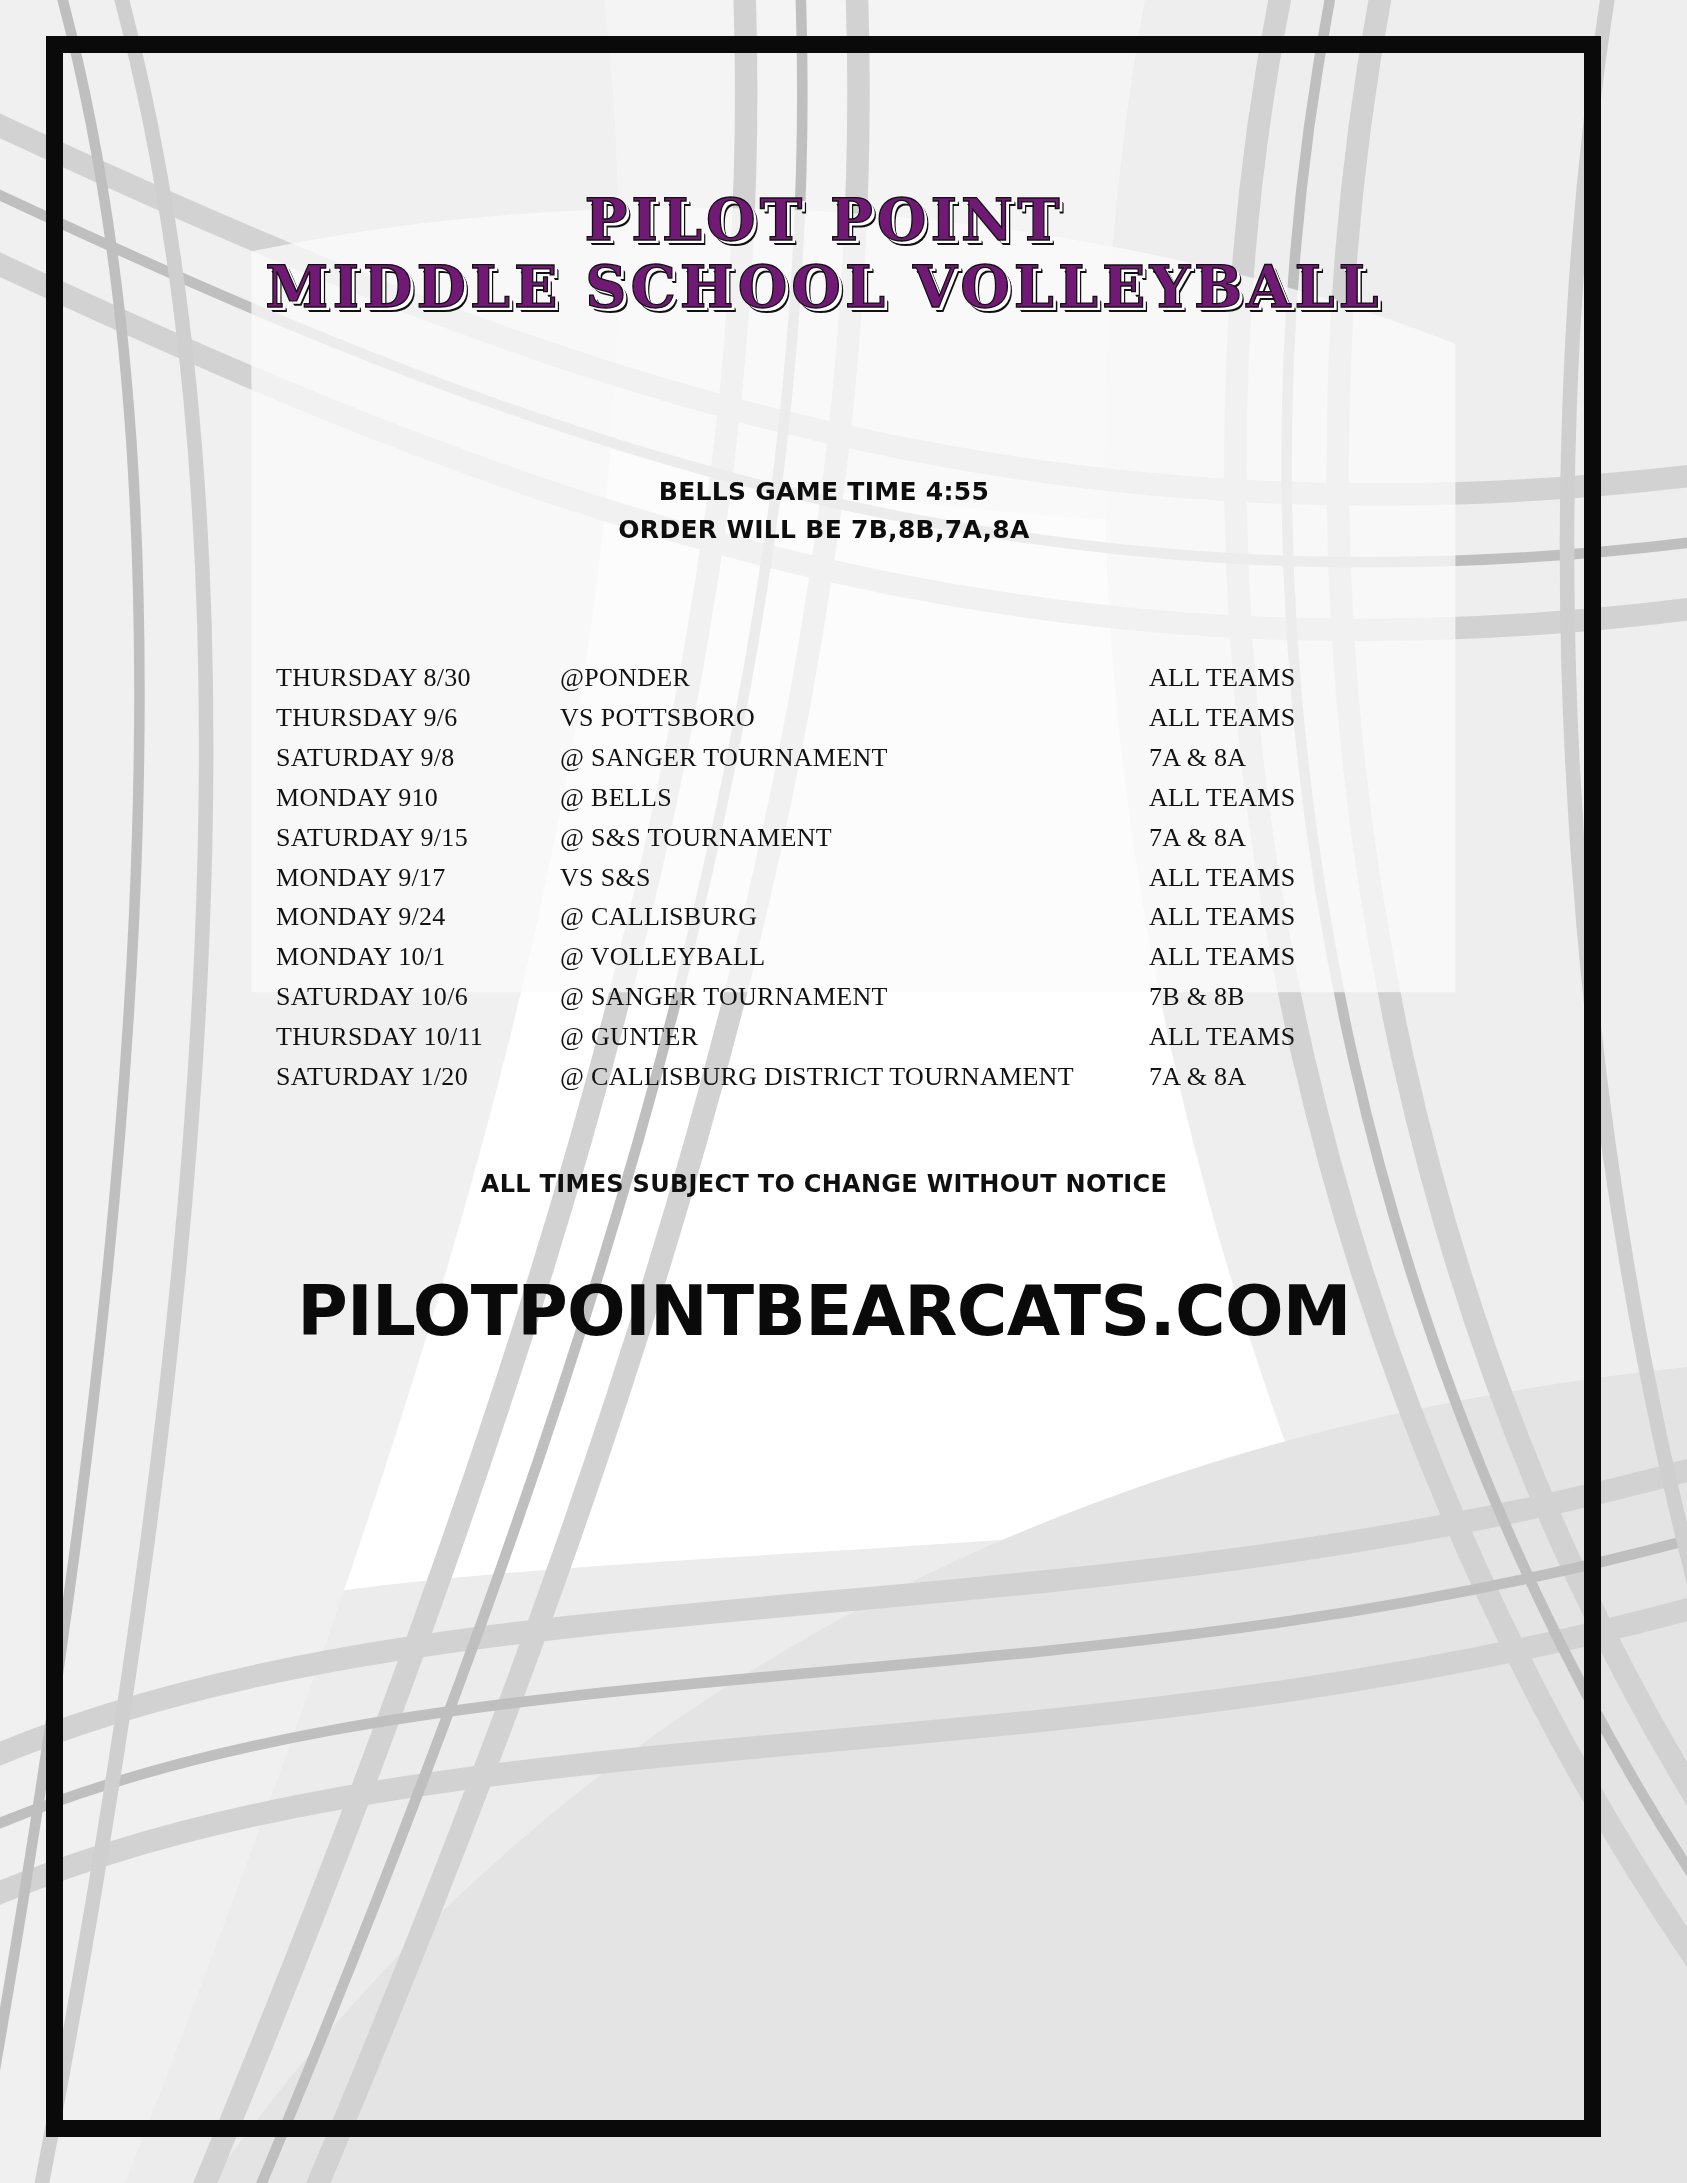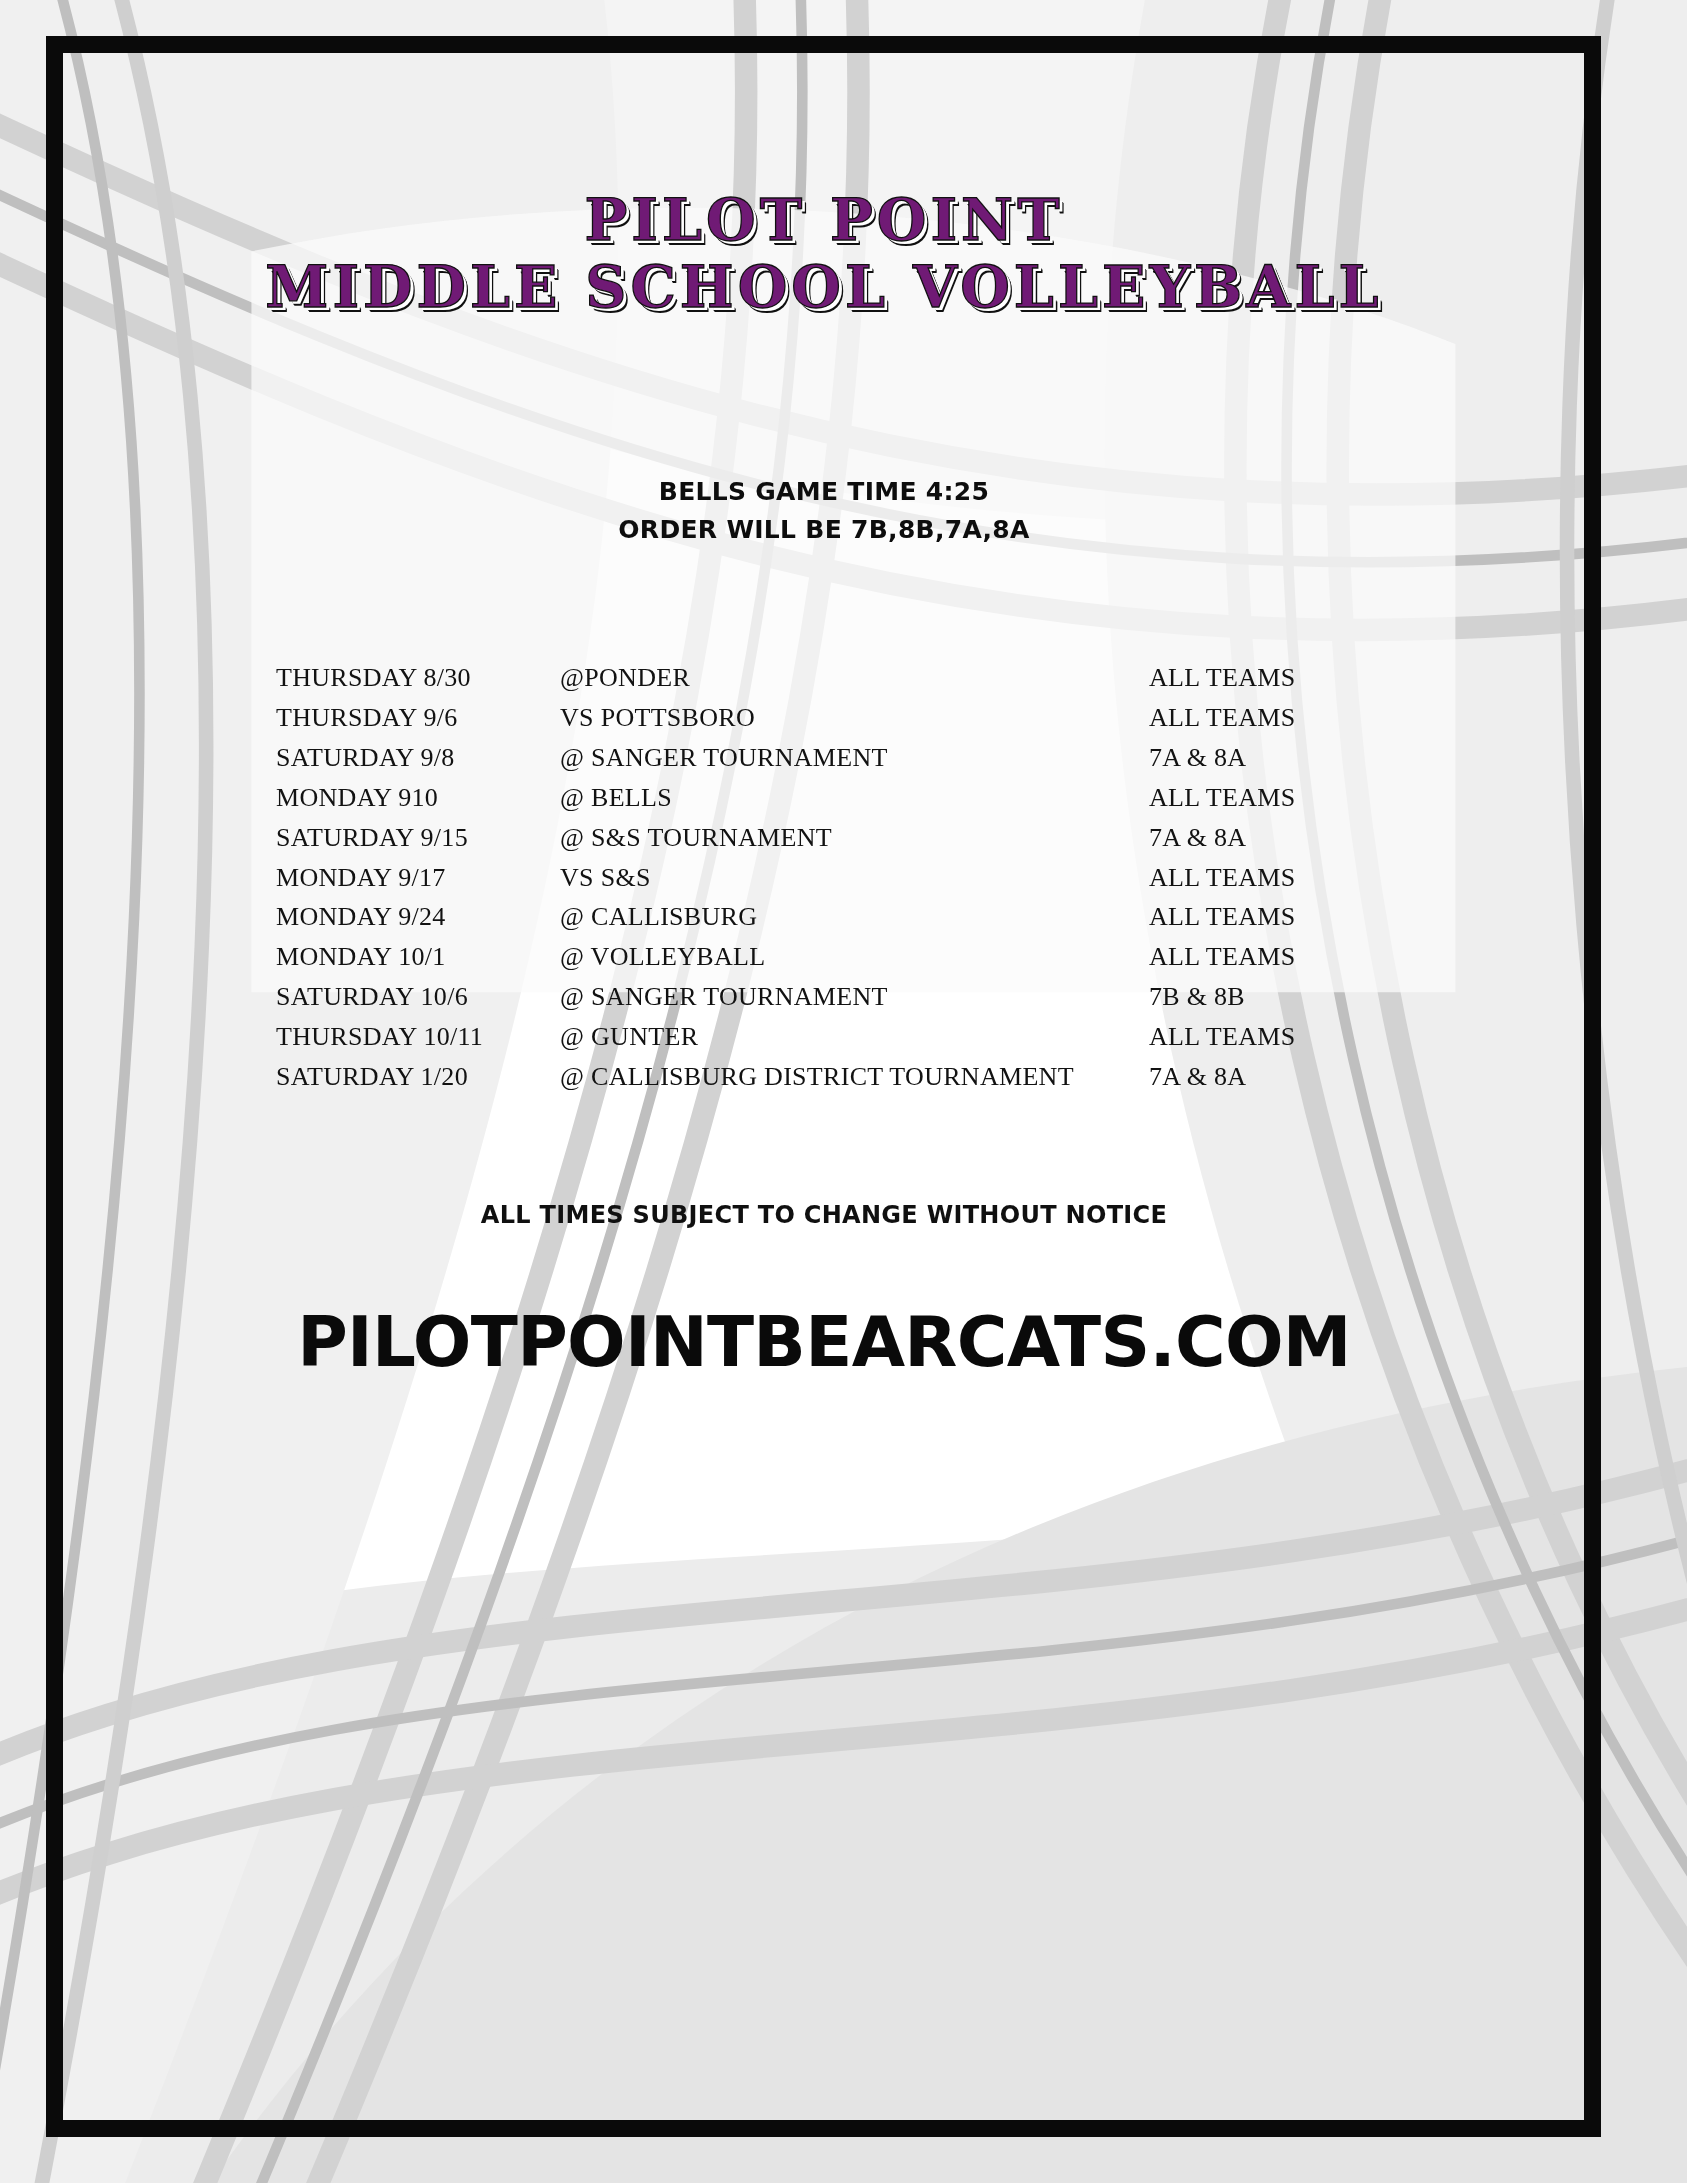--- a/index.html
+++ b/index.html
@@ -104,21 +104,21 @@
     white-space: nowrap;
     letter-spacing: 0.3px;
   }
   .col-date { width: 284px; }
   .col-opp  { width: 589px; }
   .col-teams { width: 212px; }
 
   
   .notice {
     text-align: center;
-    margin-top: 104px;
+    margin-top: 73px;
     font-family: "DejaVu Sans", sans-serif;
     font-weight: bold;
     font-size: 24px;
     color: #101010;
     letter-spacing: 0.3px;
   }
   .website {
     text-align: center;
     margin-top: 73px;
     font-family: "DejaVu Sans", sans-serif;
@@ -174,21 +174,21 @@
   <div class="frame"></div>
 
   <div class="content">
 
     <div class="title-block">
       <div class="title-line one">PILOT POINT</div>
       <div class="title-line two">MIDDLE SCHOOL VOLLEYBALL</div>
     </div>
 
     <div class="info-block">
-      <div>BELLS GAME TIME 4:25</div>
+      <div>BELLS GAME TIME 4:55</div>
       <div>ORDER WILL BE 7B,8B,7A,8A</div>
     </div>
 
     <table class="schedule">
       <tbody>
         <tr>
           <td class="col-date">THURSDAY 8/30</td>
           <td class="col-opp">@PONDER</td>
           <td class="col-teams">ALL TEAMS</td>
         </tr>

